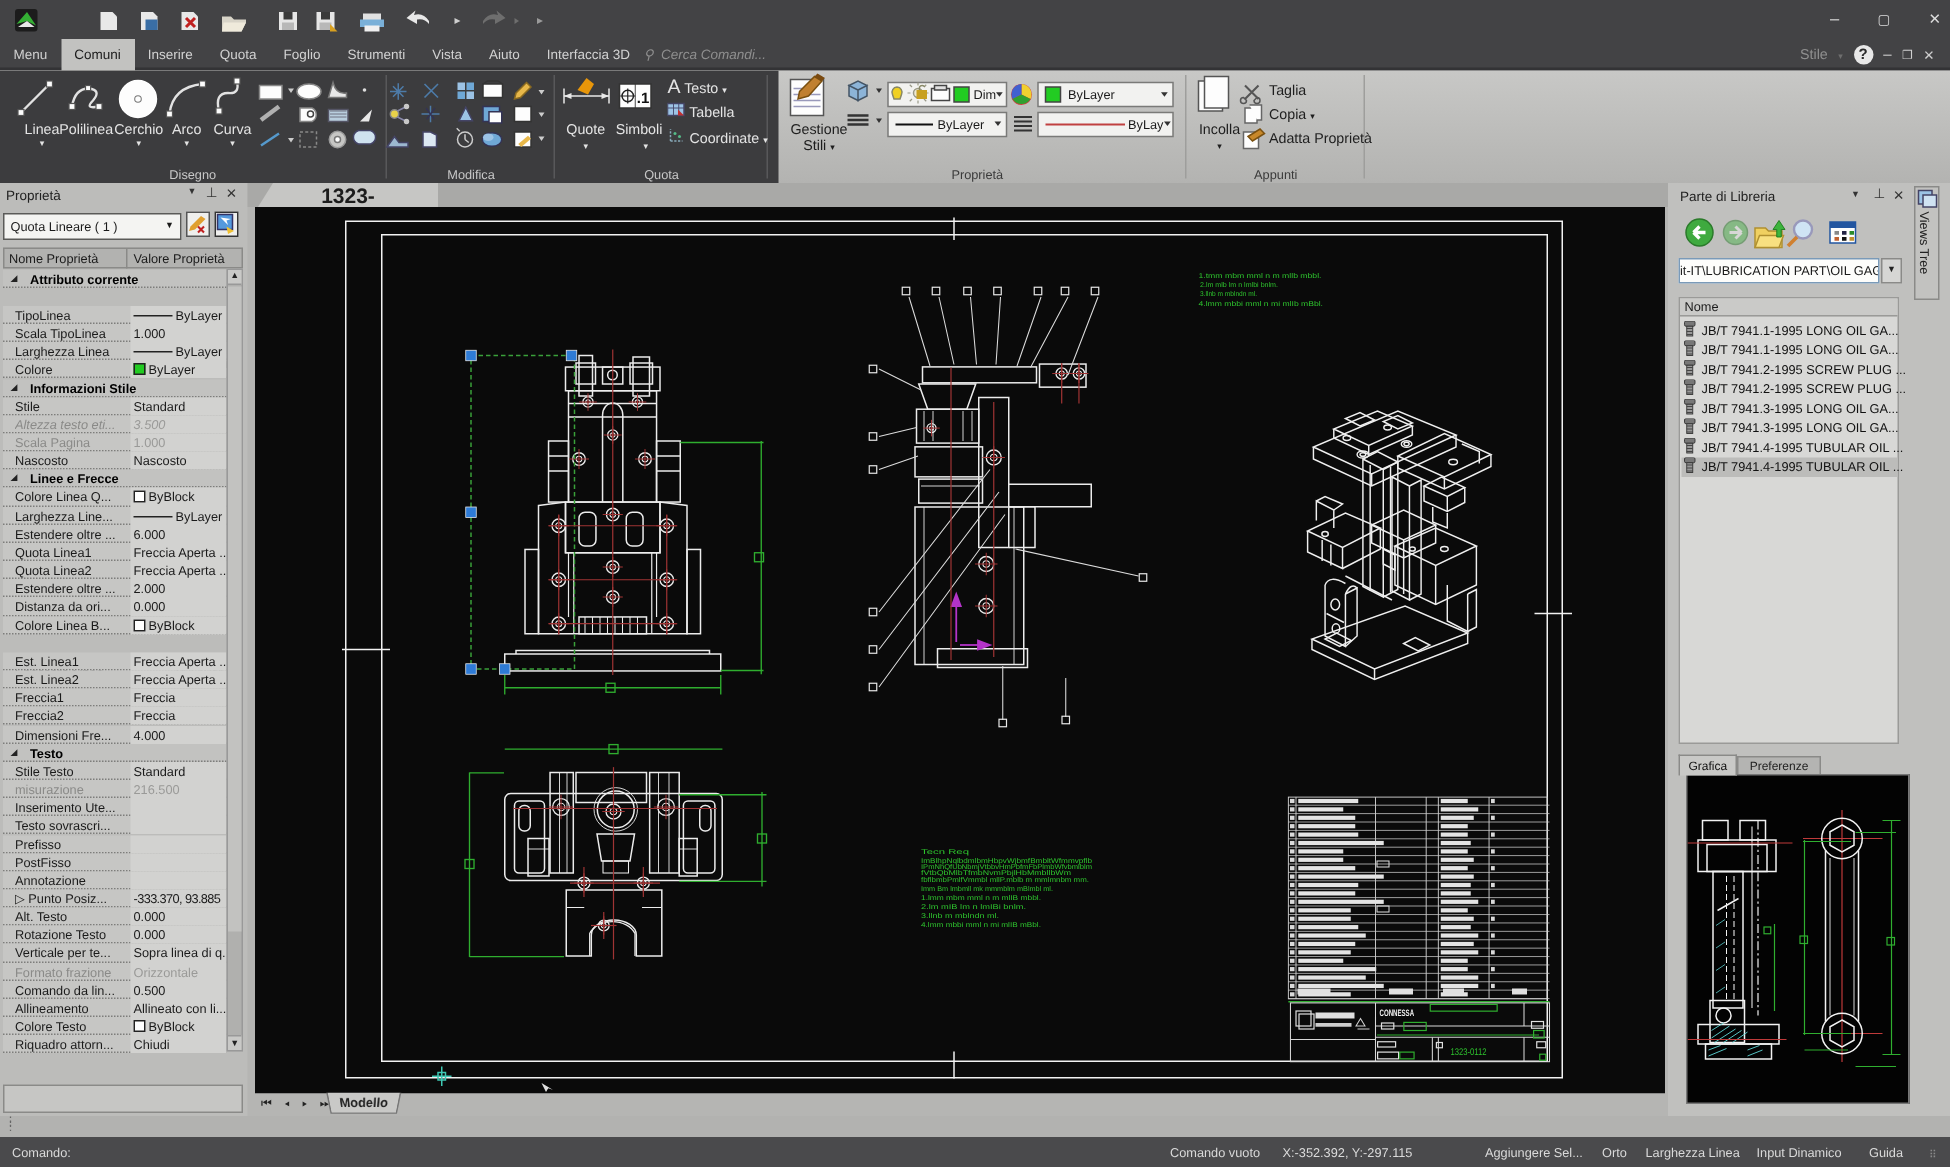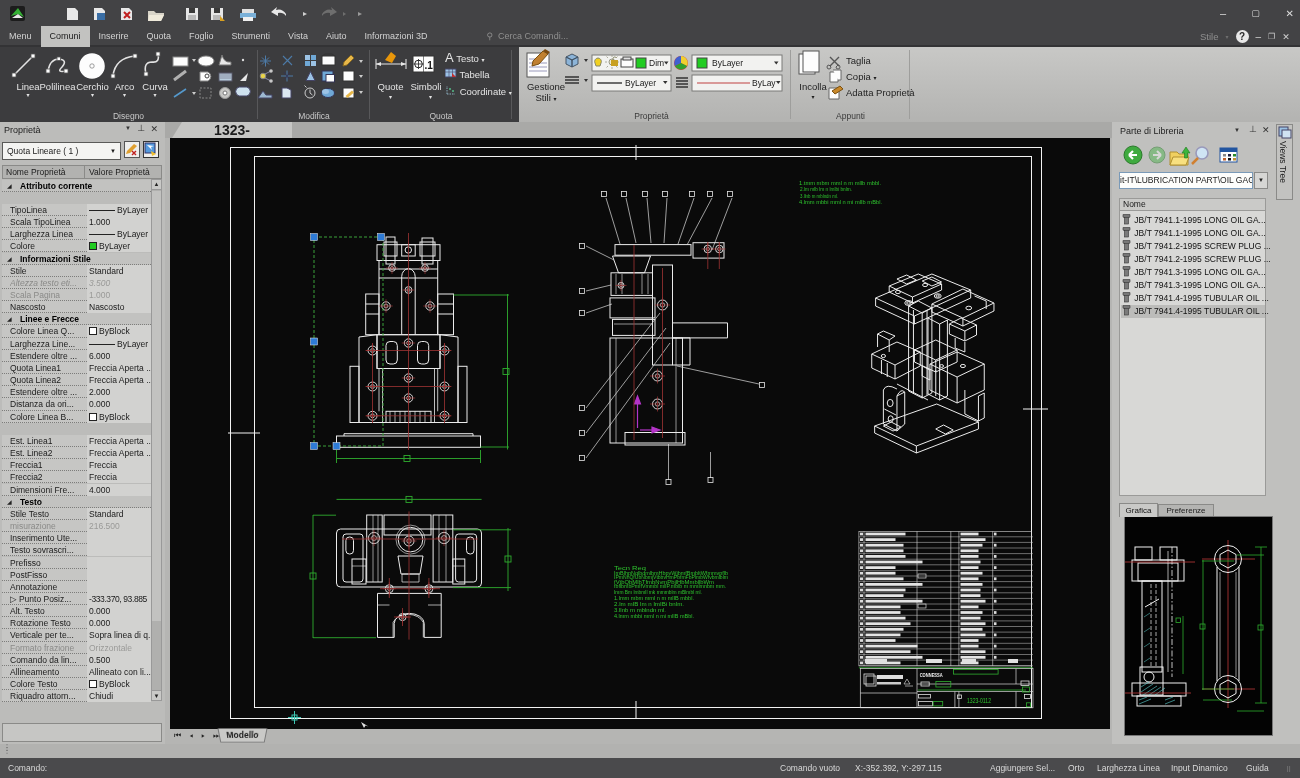--- a/index.html
+++ b/index.html
@@ -92,22 +92,22 @@
 </div>
 <div class="abs" id="tabrow">
  <div class="rtab">Menu</div>
       <div class="rtab active">Comuni</div>
       <div class="rtab">Inserire</div>
       <div class="rtab">Quota</div>
       <div class="rtab">Foglio</div>
       <div class="rtab">Strumenti</div>
       <div class="rtab">Vista</div>
       <div class="rtab">Aiuto</div>
-      <div class="rtab">Informazioni 3D</div>
- <div style="float:left;color:#8f8f8f;font-size:9px;line-height:21px;margin-left:50px;">⚲&nbsp;&nbsp;Cerca Comandi...</div>
+      <div class="rtab">Interfaccia 3D</div>
+ <div style="float:left;color:#8f8f8f;font-size:9px;line-height:21px;font-style:italic;">⚲&nbsp;&nbsp;Cerca Comandi...</div>
 </div>
 <div class="abs" style="left:1200px;top:26px;width:100px;height:21px;display:flex;align-items:center;gap:7px;">
  <span style="color:#8f8f8f;font-size:9.5px;">Stile</span>
       <span style="color:#6e6e6e;font-size:6px;">▾</span>
  <span style="display:inline-block;width:13px;height:13px;border-radius:7px;background:#e8e8e8;color:#2a2a2a;font-size:10px;font-weight:bold;text-align:center;line-height:13px;">?</span>
  <span style="color:#d0d0d0;font-size:10px;">–</span>
       <span style="color:#d0d0d0;font-size:8px;">❐</span>
       <span style="color:#d0d0d0;font-size:9px;">✕</span>
 </div>
 <div class="abs" id="ribbon">

